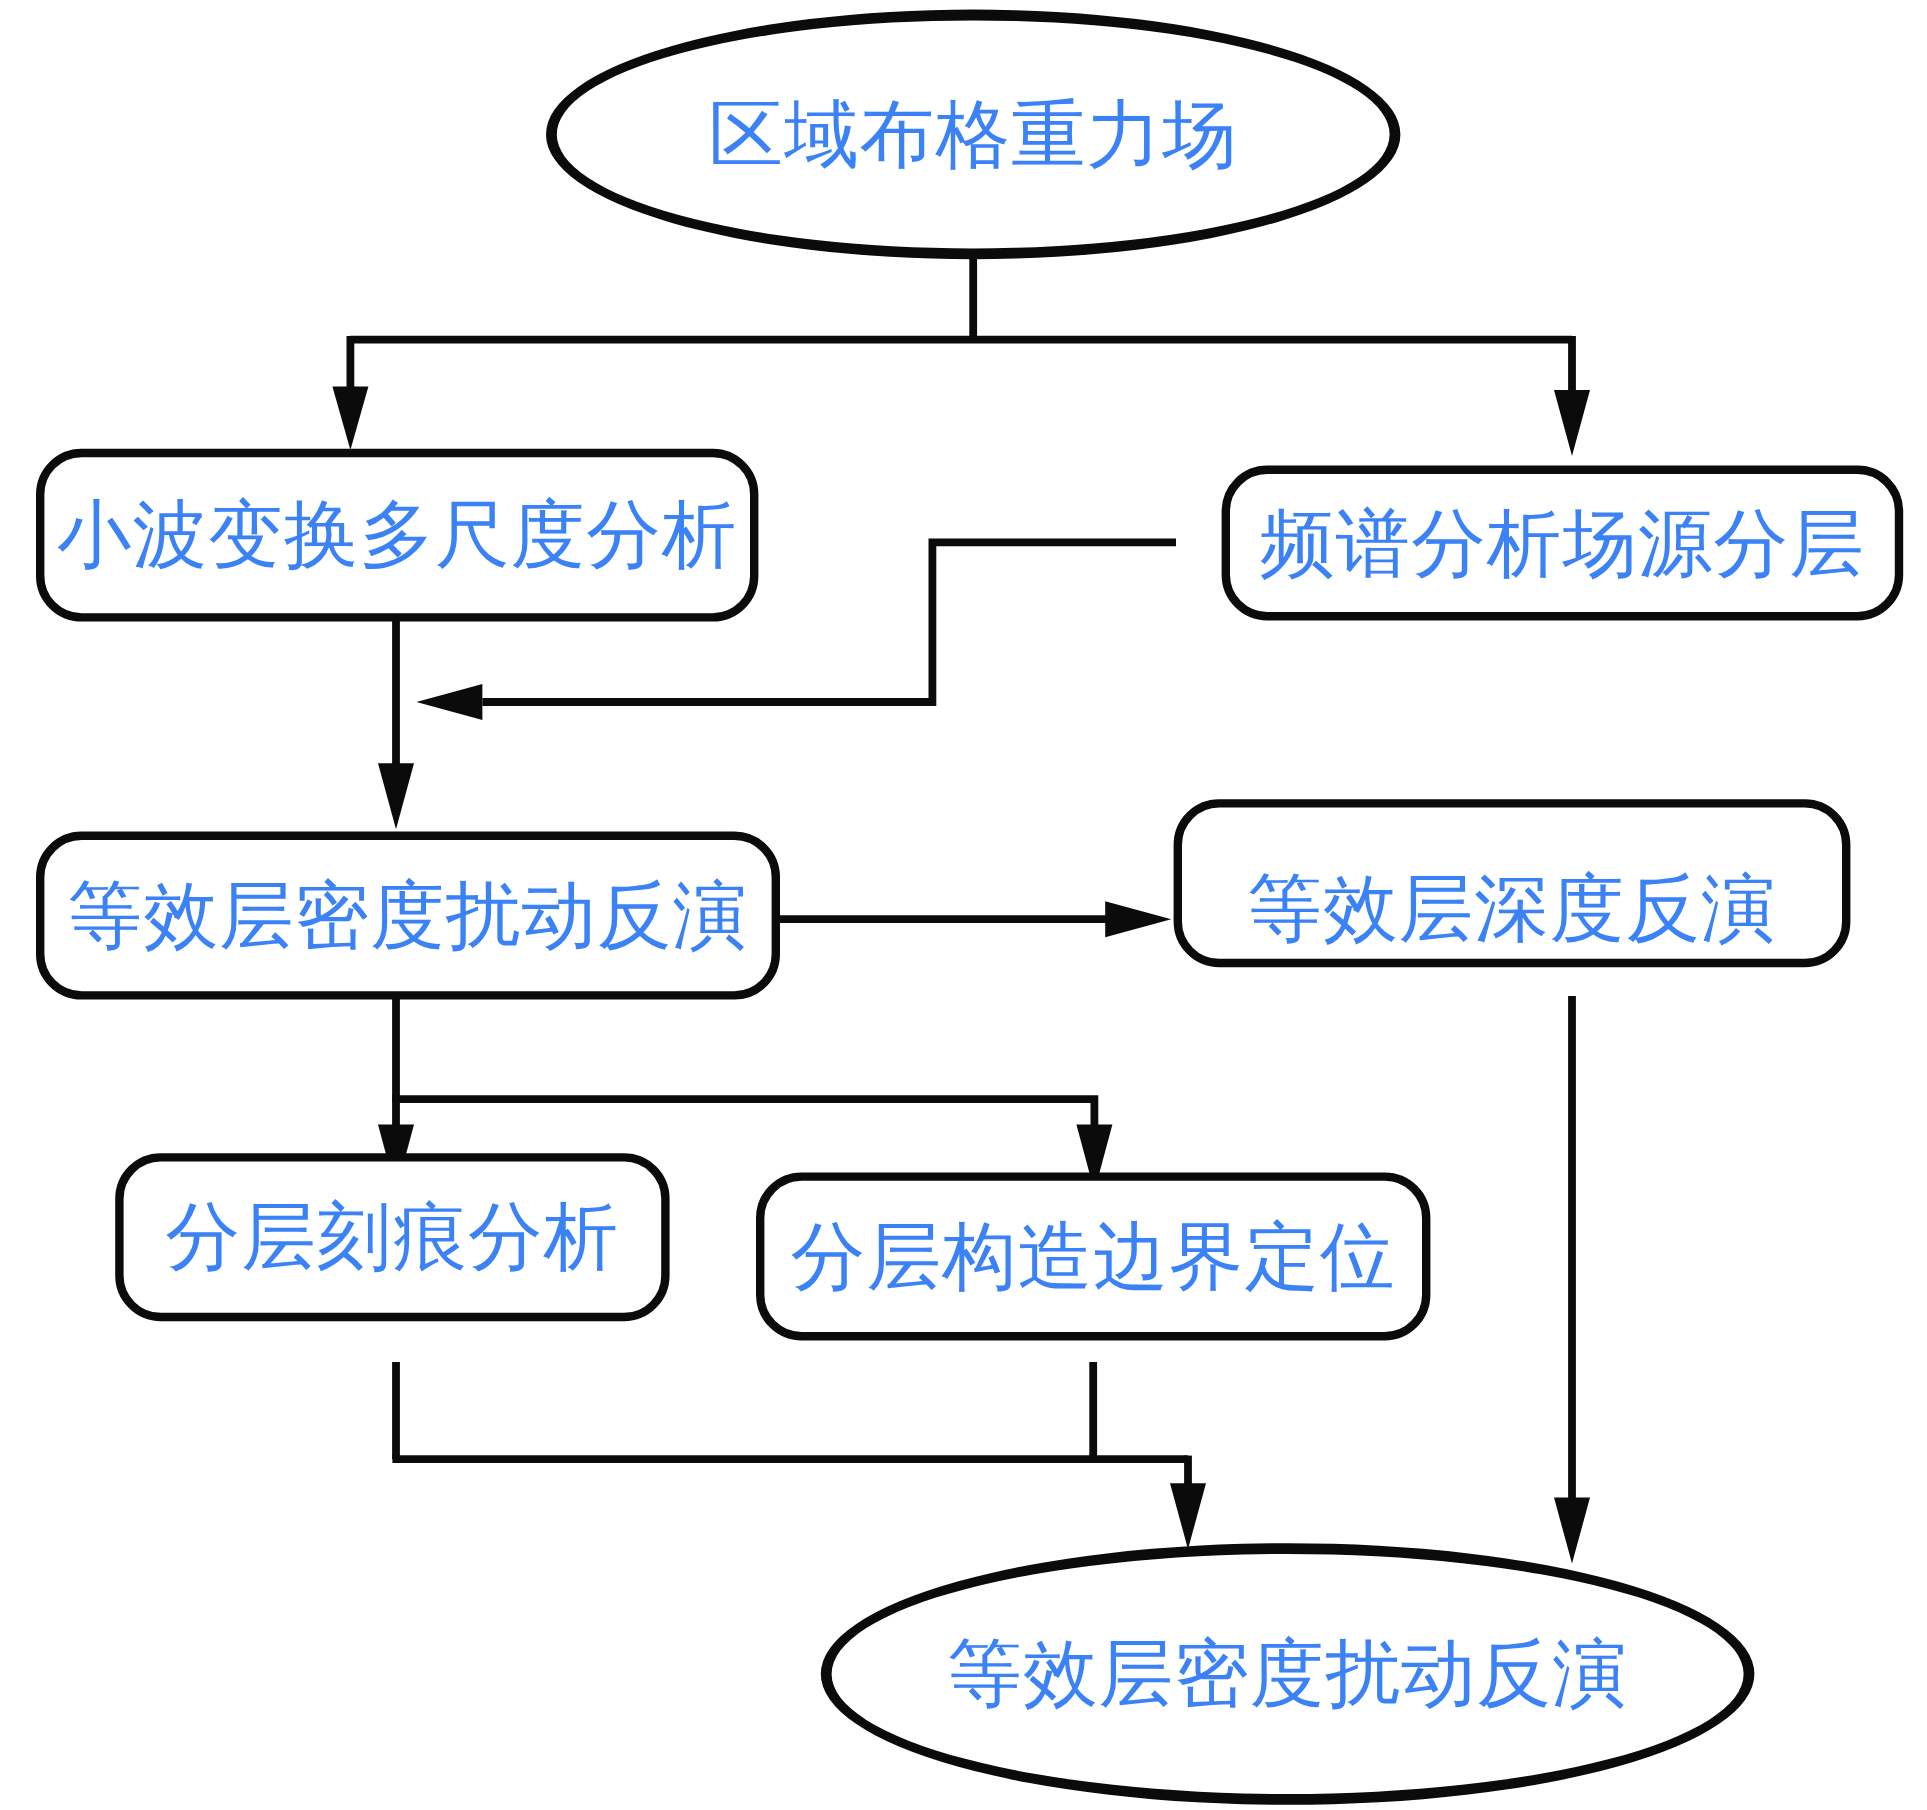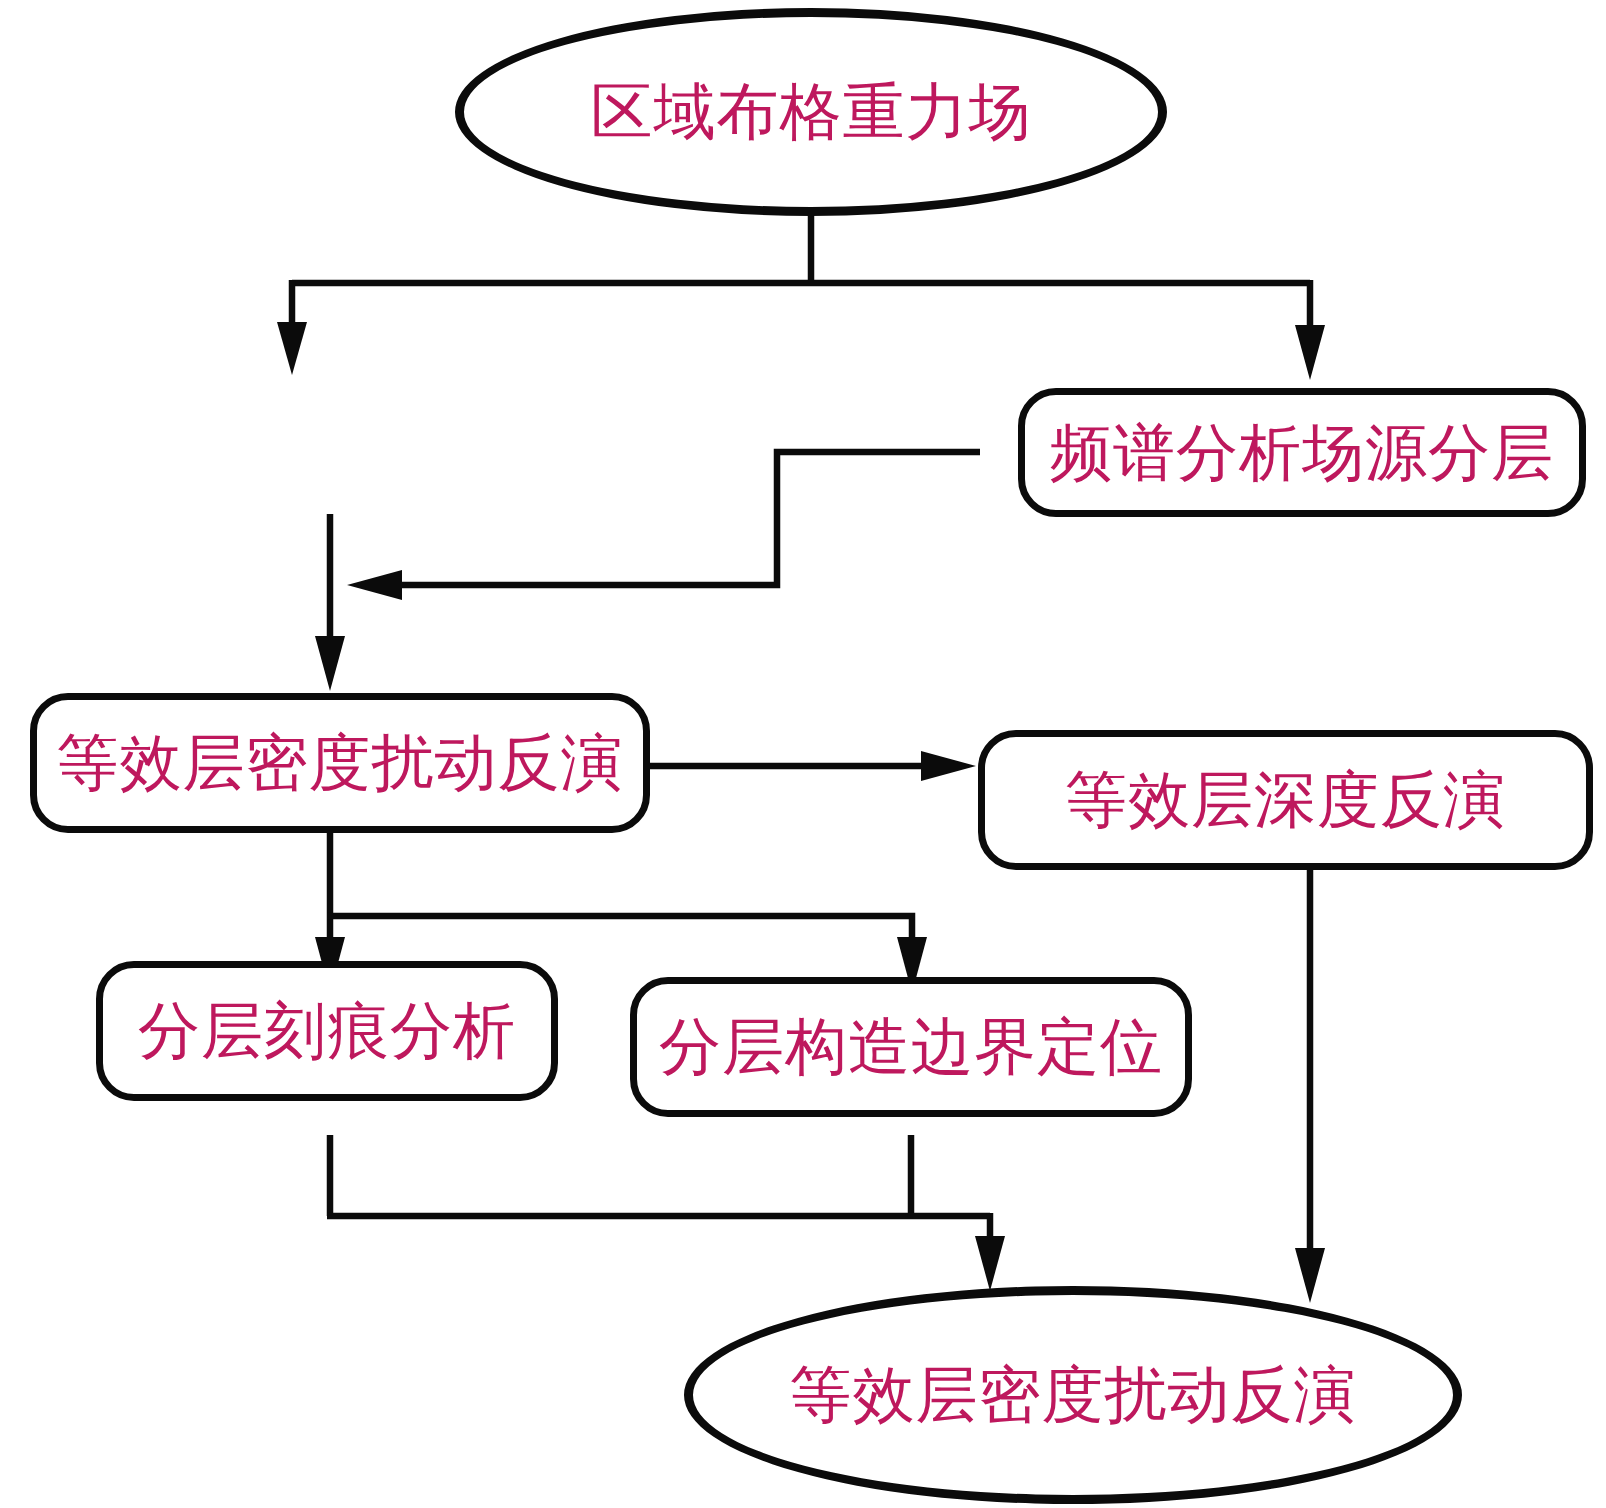--- a/index.html
+++ b/index.html
@@ -6,21 +6,21 @@
     margin: 0;
     padding: 0;
     background: #ffffff;
   }
   #canvas {
     position: relative;
     width: 1606px;
     height: 1508px;
     background: #ffffff;
     font-family: Liberation Mono, monospace;
-    color: #be185d;
+    color: #3b82f6;
     overflow: hidden;
   }
   svg.wires {
     position: absolute;
     left: 0;
     top: 0;
     z-index: 1;
   }
   .node {
     position: absolute;
@@ -83,30 +83,33 @@
       <polygon points="897,937 927,937 912,993"></polygon>
       <polygon points="975,1236 1005,1236 990,1291"></polygon>
       <polygon points="1295,1248 1325,1248 1310,1303"></polygon>
     </g>
   </svg>
 
   <div class="node ellipse" style="left:455px; top:8px; width:712px; height:208px;">
     <span>区域布格重力场</span>
   </div>
 
+  <div class="node rect" style="left:30px; top:374px; width:602px; height:144px;">
+    <span>小波变换多尺度分析</span>
+  </div>
 
   <div class="node rect" style="left:1018px; top:388px; width:568px; height:129px;">
     <span>频谱分析场源分层</span>
   </div>
 
   <div class="node rect" style="left:30px; top:693px; width:620px; height:140px;">
     <span>等效层密度扰动反演</span>
   </div>
 
-  <div class="node rect" style="left:978px; top:730px; width:615px; height:140px;">
+  <div class="node rect" style="left:978px; top:666px; width:564px; height:140px;align-items:flex-end;">
     <span>等效层深度反演</span>
   </div>
 
   <div class="node rect" style="left:96px; top:961px; width:462px; height:140px;">
     <span>分层刻痕分析</span>
   </div>
 
   <div class="node rect" style="left:630px; top:977px; width:562px; height:140px;">
     <span>分层构造边界定位</span>
   </div>

